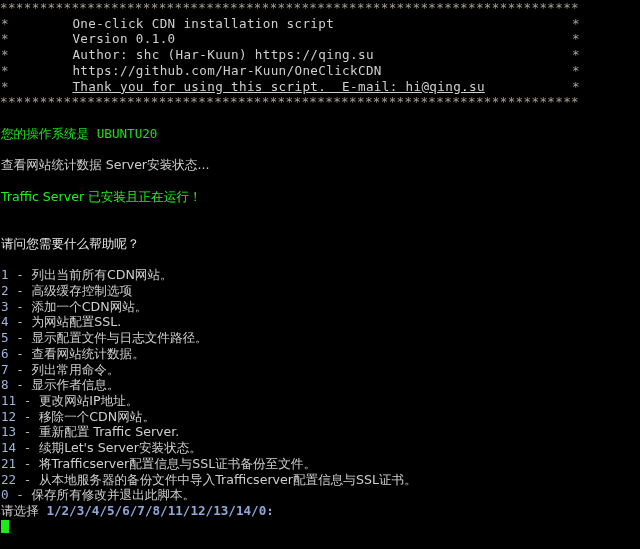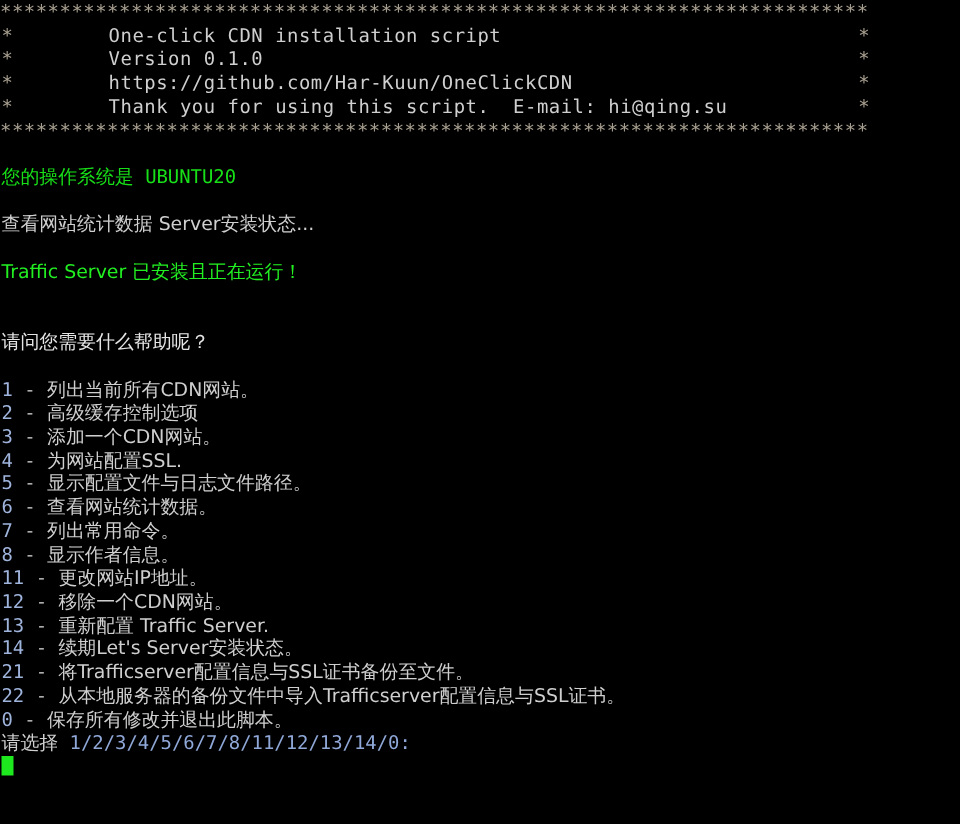--- a/index.html
+++ b/index.html
@@ -42,21 +42,21 @@
     height: 15.72px;
     line-height: 15.72px;
   }
 
   
   .c-white   { color: #cfcfcf; }
   .c-grey    { color: #b8b8b8; }
   .c-green   { color: #18e018; }
   .c-bgreen  { color: #22ef22; }
   .c-cyan    { color: #e5e5e5; }
-  .c-blue    { color: #8fa8d8; }
+  .c-blue    { color: #8fa8d8; font-weight: bold; }
   .c-star    { color: #a8a090; }
   .c-num     { color: #9fb4dc; }
 
   .banner-line { letter-spacing: 0.35px; }
   .banner-stars {
     white-space: pre;
     height: 15.72px;
     line-height: 15.72px;
     color: #a8a090;
     letter-spacing: 0.35px;
@@ -77,24 +77,25 @@
 <body>
 
 <div id="terminal">
 
   <div class="banner-stars">*************************************************************************</div>
 
   <div class="line banner-line"><span class="c-star">*</span><span class="c-white" style="display: inline-block; width: 499.728px; padding-left: 63.4575px; box-sizing: content-box;">One-click CDN installation script</span><span class="c-star">*</span></div>
 
   <div class="line banner-line"><span class="c-star">*</span><span class="c-white" style="display: inline-block; width: 499.728px; padding-left: 63.4575px; box-sizing: content-box;">Version 0.1.0</span><span class="c-star">*</span></div>
 
+  <div class="line banner-line"><span class="c-star">*</span><span class="c-white" style="display: inline-block; width: 499.728px; padding-left: 63.4575px; box-sizing: content-box;">Author: shc (Har-Kuun) https://qing.su</span><span class="c-star">*</span></div>
 
   <div class="line banner-line"><span class="c-star">*</span><span class="c-white" style="display: inline-block; width: 499.728px; padding-left: 63.4575px; box-sizing: content-box;">https://github.com/Har-Kuun/OneClickCDN</span><span class="c-star">*</span></div>
 
-  <div class="line banner-line"><span class="c-star">*</span><span class="c-white" style="display: inline-block; width: 499.728px; padding-left: 63.4575px; box-sizing: content-box;">Thank you for using this script.  E-mail: hi@qing.su</span><span class="c-star">*</span></div>
+  <div class="line banner-line"><span class="c-star">*</span><span class="c-white" style="display: inline-block; width: 499.728px; padding-left: 63.4575px; box-sizing: content-box; text-decoration: underline;">Thank you for using this script.  E-mail: hi@qing.su</span><span class="c-star">*</span></div>
 
   <div class="banner-stars">*************************************************************************</div>
 
   <div class="blank">&nbsp;</div>
 
   <div class="line"><span class="c-green cjk">您的操作系统是</span><span class="c-green"> </span><span class="c-green">UBUNTU20</span></div>
 
   <div class="blank">&nbsp;</div>
 
   <div class="line"><span class="c-white cjk">查看网站统计数据 Server安装状态...</span></div>

